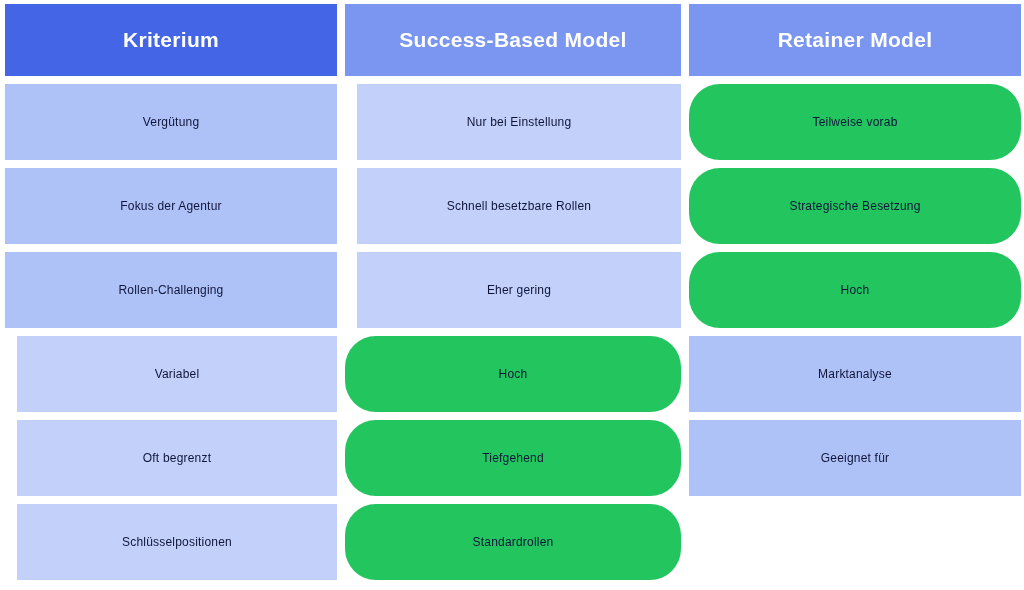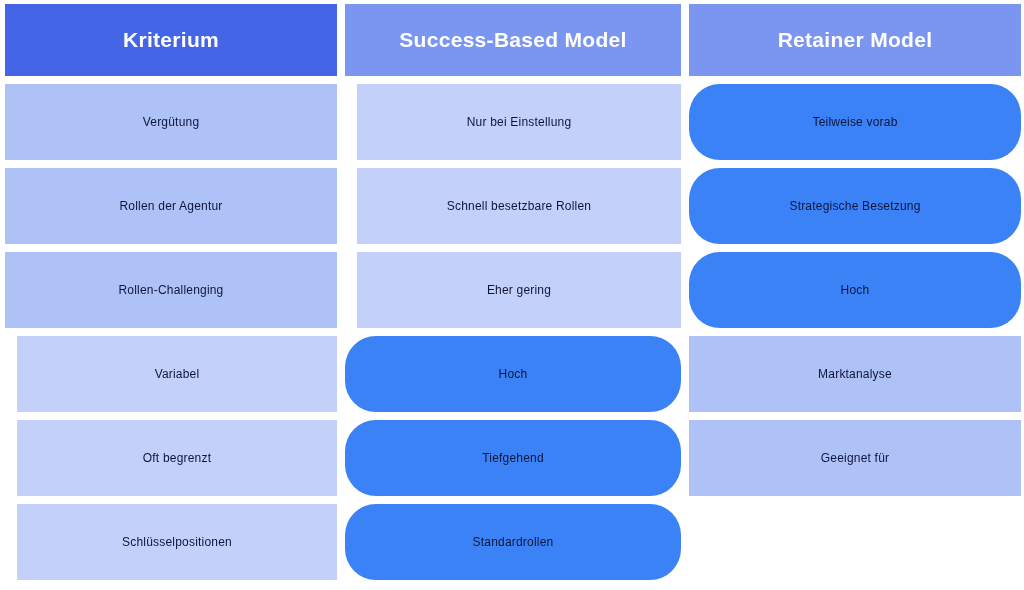--- a/index.html
+++ b/index.html
@@ -36,36 +36,36 @@
   .header-primary   { background: #4365e6; }
   .header-secondary { background: #7b96f0; }
   .body-cell {
     color: #10163a;
     font-size: 12px;
     font-weight: 500;
     letter-spacing: 0.2px;
   }
   .col1 { background: #aec2f7; }
   .col2 { background: #c3d0f9; margin-left: 12px; }
-  .col3 { background: #3b82f6; border-radius: 31px; }
+  .col3 { background: #22c55e; border-radius: 31px; }
 </style>
 </head>
 <body>
 
 <div class="comparison-table">
 
   <div class="cell header-cell header-primary">Kriterium</div>
   <div class="cell header-cell header-secondary">Success-Based Model</div>
   <div class="cell header-cell header-secondary">Retainer Model</div>
 
   <div class="cell body-cell col1">Vergütung</div>
   <div class="cell body-cell col2">Nur bei Einstellung</div>
   <div class="cell body-cell col3">Teilweise vorab</div>
 
-  <div class="cell body-cell col1">Rollen der Agentur</div>
+  <div class="cell body-cell col1">Fokus der Agentur</div>
   <div class="cell body-cell col2">Schnell besetzbare Rollen</div>
   <div class="cell body-cell col3">Strategische Besetzung</div>
 
   <div class="cell body-cell col1">Rollen-Challenging</div>
   <div class="cell body-cell col2">Eher gering</div>
   <div class="cell body-cell col3">Hoch</div>
 
   <div class="cell body-cell col2">Variabel</div>
   <div class="cell body-cell col3">Hoch</div>
 

